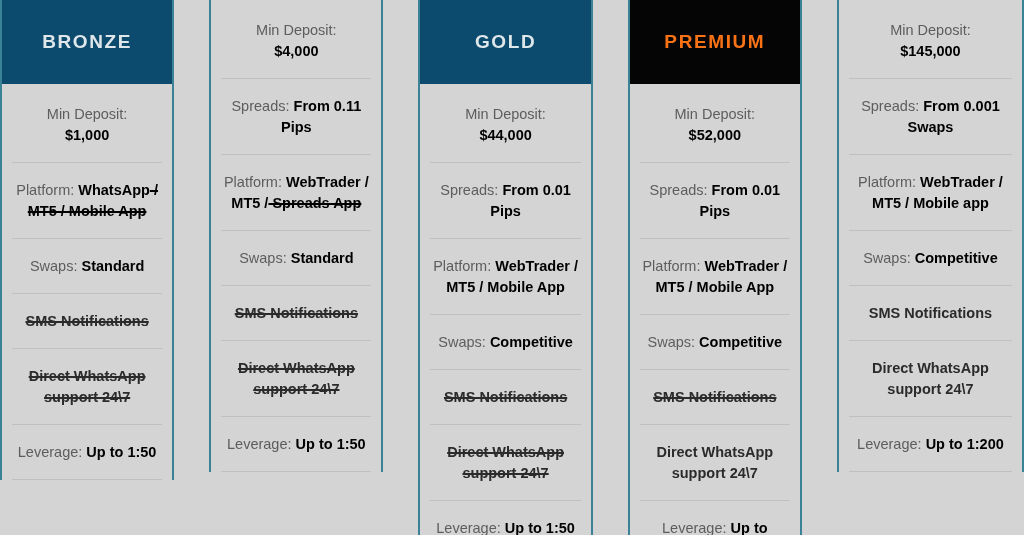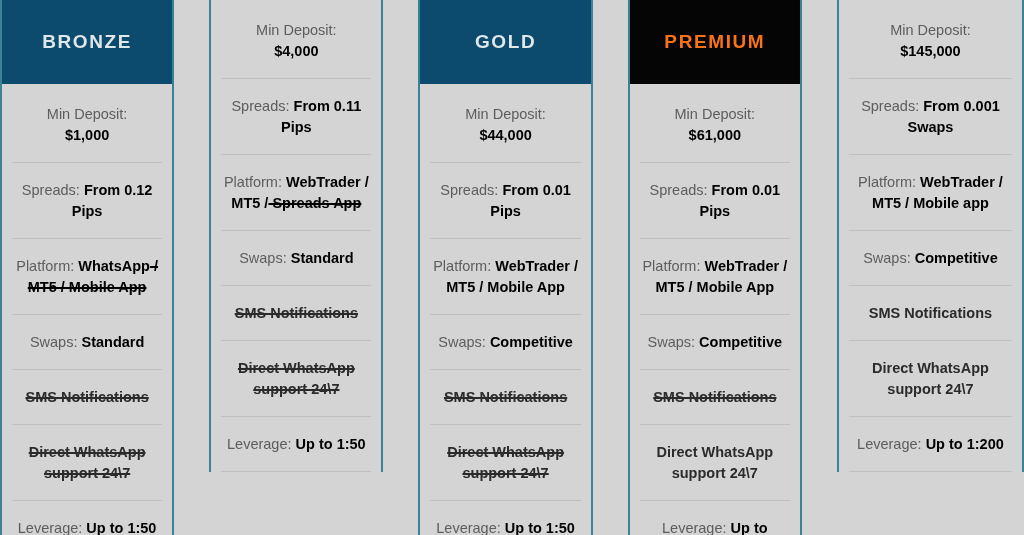--- a/index.html
+++ b/index.html
@@ -115,21 +115,20 @@
 </head>
 <body>
 
 <div id="table-wrap">
     <div class="plan-card">
       <div class="plan-header">
         <div class="plan-title">BRONZE</div>
       </div>
       <div class="plan-body">
         <div class="feature-row">Min Deposit:<br><b>$1,000</b></div>
-        <div class="feature-row">Spreads: <b>From 0.12 Pips</b></div>
         <div class="feature-row">Platform: <b>WhatsApp</b><b class="struck"> / MT5 / Mobile App</b></div>
         <div class="feature-row">Swaps: <b>Standard</b></div>
         <div class="feature-row all-struck">SMS Notifications</div>
         <div class="feature-row all-struck">Direct WhatsApp support 24\7</div>
         <div class="feature-row">Leverage: <b>Up to 1:50</b></div>
       </div>
     </div>
     <div class="plan-card">
       <div class="plan-body">
         <div class="feature-row">Min Deposit:<br><b>$4,000</b></div>
@@ -153,21 +152,21 @@
         <div class="feature-row all-struck">SMS Notifications</div>
         <div class="feature-row all-struck">Direct WhatsApp support 24\7</div>
         <div class="feature-row">Leverage: <b>Up to 1:50</b></div>
       </div>
     </div>
     <div class="plan-card">
       <div class="plan-header dark">
         <div class="plan-title">PREMIUM</div>
       </div>
       <div class="plan-body">
-        <div class="feature-row">Min Deposit:<br><b>$61,000</b></div>
+        <div class="feature-row">Min Deposit:<br><b>$52,000</b></div>
         <div class="feature-row">Spreads: <b>From 0.01 Pips</b></div>
         <div class="feature-row">Platform: <b>WebTrader / MT5 / Mobile App</b></div>
         <div class="feature-row">Swaps: <b>Competitive</b></div>
         <div class="feature-row all-struck">SMS Notifications</div>
         <div class="feature-row plain-bold">Direct WhatsApp support 24\7</div>
         <div class="feature-row">Leverage: <b>Up to 1:100</b></div>
       </div>
     </div>
     <div class="plan-card">
       <div class="plan-body">

